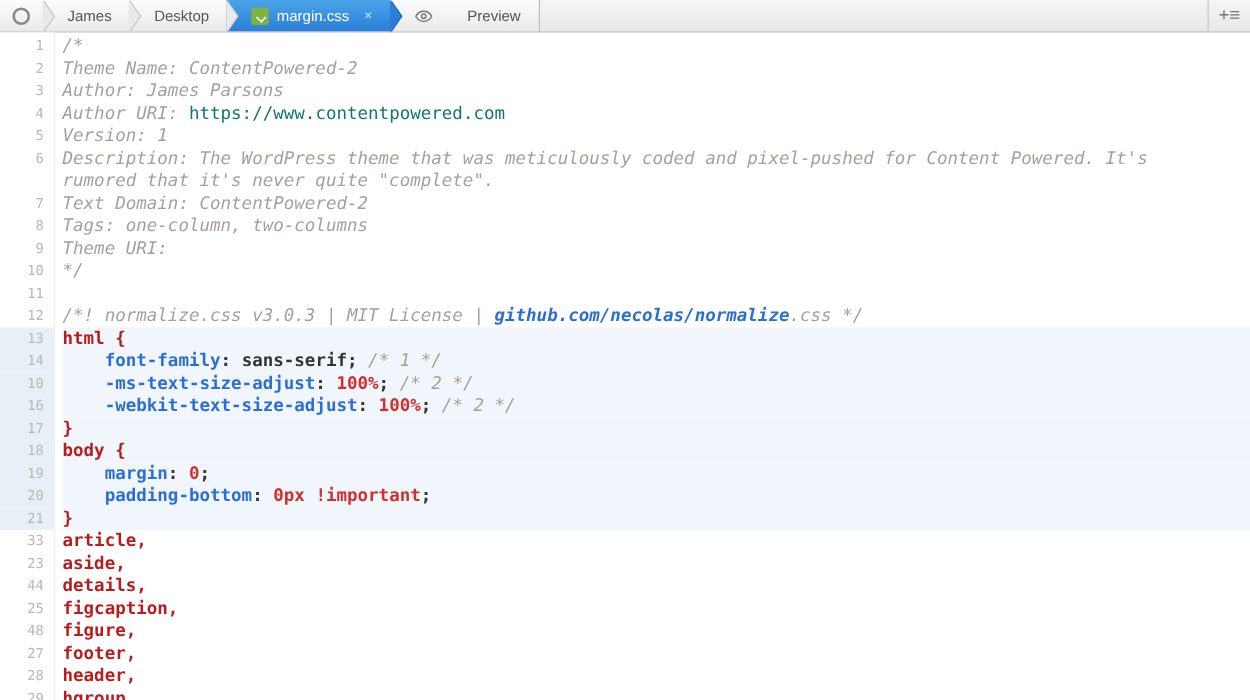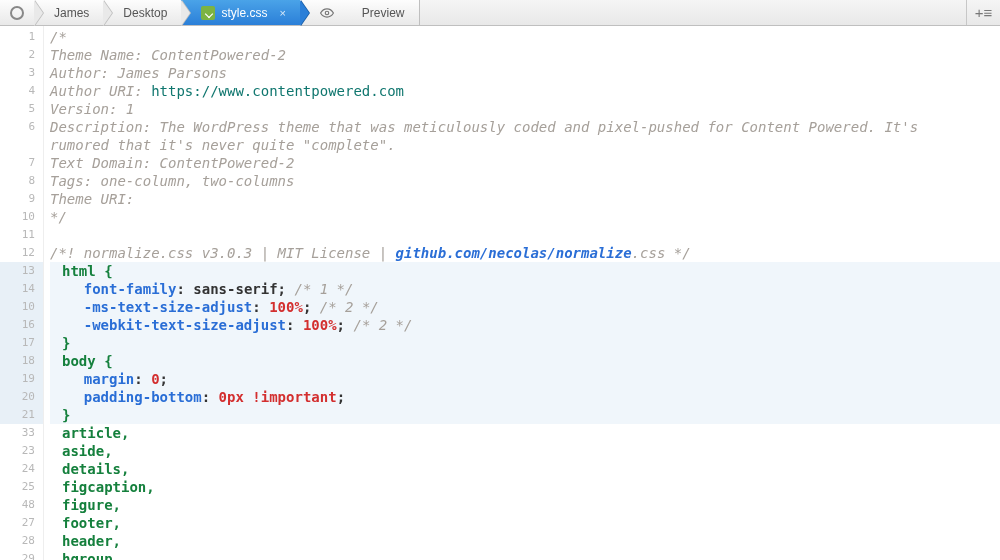--- a/index.html
+++ b/index.html
@@ -33,42 +33,42 @@
 .gutter { width:44px; background:#fff; border-right:1px solid #eee; text-align:right; color:#b8b8b8; padding-top:2px; user-select:none; }
 .gutter div { height:18px; padding-right:8px; font-size:11px; }
 .gutter div.hl { background:#e8f0f7; }
 .code { flex:1; padding:2px 0 0 6px; white-space:pre; overflow:hidden; color:#333; }
 .code .line { height:18px; }
 .code .line.hl { background:#f0f6fb; }
 
 .c-comment { color:#a6a09a; font-style:italic; }
 .c-url { color:#0f766e; }
 .c-urlb { color:#2a6ed6; font-weight:bold; font-style:italic; }
-.c-sel { font-weight:bold; color:#15803d;padding-left:12px; }
+.c-sel { font-weight:bold; color:#b91c1c; }
 .c-prop { color:#2a6ed6; font-weight:bold; }
 .c-val { color:#333; font-weight:bold; }
 .c-num { color:#d32f2f; font-weight:bold; }
 .c-punc { color:#333; font-weight:bold; }
 </style>
 </head>
 <body>
 
 <div class="crumbs">
   <div class="crumb-home">
     <span class="circle-icon"></span>
   </div>
   <div class="crumb">
     <span>James</span>
   </div>
   <div class="crumb">
     <span>Desktop</span>
   </div>
   <div class="crumb active">
     <span class="css-icon"></span>
-    <span>style.css</span>
+    <span>margin.css</span>
     <span class="close-x">×</span>
   </div>
   <div class="crumb last">
     <span class="eye-icon">
       <svg viewBox="0 0 24 24" fill="none" stroke="#777" stroke-width="2">
           <path d="M1 12s4-7 11-7 11 7 11 7-4 7-11 7S1 12 1 12z"></path>
           <circle cx="12" cy="12" r="3"></circle>
         </svg>
     </span>
     <span>Preview</span>
@@ -98,21 +98,21 @@
       <div class="hl">14</div>
       <div class="hl">10</div>
       <div class="hl">16</div>
       <div class="hl">17</div>
       <div class="hl">18</div>
       <div class="hl">19</div>
       <div class="hl">20</div>
       <div class="hl">21</div>
       <div>33</div>
       <div>23</div>
-      <div>24</div>
+      <div>44</div>
       <div>25</div>
       <div>48</div>
       <div>27</div>
       <div>28</div>
       <div>29</div>
     </div>
   <div class="code" id="code"><div class="line"><span class="c-comment">/*</span></div><div class="line"><span class="c-comment">Theme Name: ContentPowered-2</span></div><div class="line"><span class="c-comment">Author: James Parsons</span></div><div class="line"><span class="c-comment">Author URI: </span><span class="c-url">https://www.contentpowered.com</span></div><div class="line"><span class="c-comment">Version: 1</span></div><div class="line"><span class="c-comment">Description: The WordPress theme that was meticulously coded and pixel-pushed for Content Powered. It's</span></div><div class="line"><span class="c-comment">rumored that it's never quite "complete".</span></div><div class="line"><span class="c-comment">Text Domain: ContentPowered-2</span></div><div class="line"><span class="c-comment">Tags: one-column, two-columns</span></div><div class="line"><span class="c-comment">Theme URI:</span></div><div class="line"><span class="c-comment">*/</span></div><div class="line"></div><div class="line"><span class="c-comment">/*! normalize.css v3.0.3 | MIT License | </span><span class="c-urlb">github.com/necolas/normalize</span><span class="c-comment">.css */</span></div><div class="line hl"><span class="c-sel">html {</span></div><div class="line hl">    <span class="c-prop">font-family</span><span class="c-punc">:</span> <span class="c-val">sans-serif</span><span class="c-punc">;</span><span class="c-comment"> /* 1 */</span></div><div class="line hl">    <span class="c-prop">-ms-text-size-adjust</span><span class="c-punc">:</span> <span class="c-num">100%</span><span class="c-punc">;</span><span class="c-comment"> /* 2 */</span></div><div class="line hl">    <span class="c-prop">-webkit-text-size-adjust</span><span class="c-punc">:</span> <span class="c-num">100%</span><span class="c-punc">;</span><span class="c-comment"> /* 2 */</span></div><div class="line hl"><span class="c-sel">}</span></div><div class="line hl"><span class="c-sel">body {</span></div><div class="line hl">    <span class="c-prop">margin</span><span class="c-punc">:</span> <span class="c-num">0</span><span class="c-punc">;</span></div><div class="line hl">    <span class="c-prop">padding-bottom</span><span class="c-punc">:</span> <span class="c-num">0px !important</span><span class="c-punc">;</span></div><div class="line hl"><span class="c-sel">}</span></div><div class="line"><span class="c-sel">article,</span></div><div class="line"><span class="c-sel">aside,</span></div><div class="line"><span class="c-sel">details,</span></div><div class="line"><span class="c-sel">figcaption,</span></div><div class="line"><span class="c-sel">figure,</span></div><div class="line"><span class="c-sel">footer,</span></div><div class="line"><span class="c-sel">header,</span></div><div class="line"><span class="c-sel">hgroup,</span></div></div>
 </div>
 
 </body></html>

